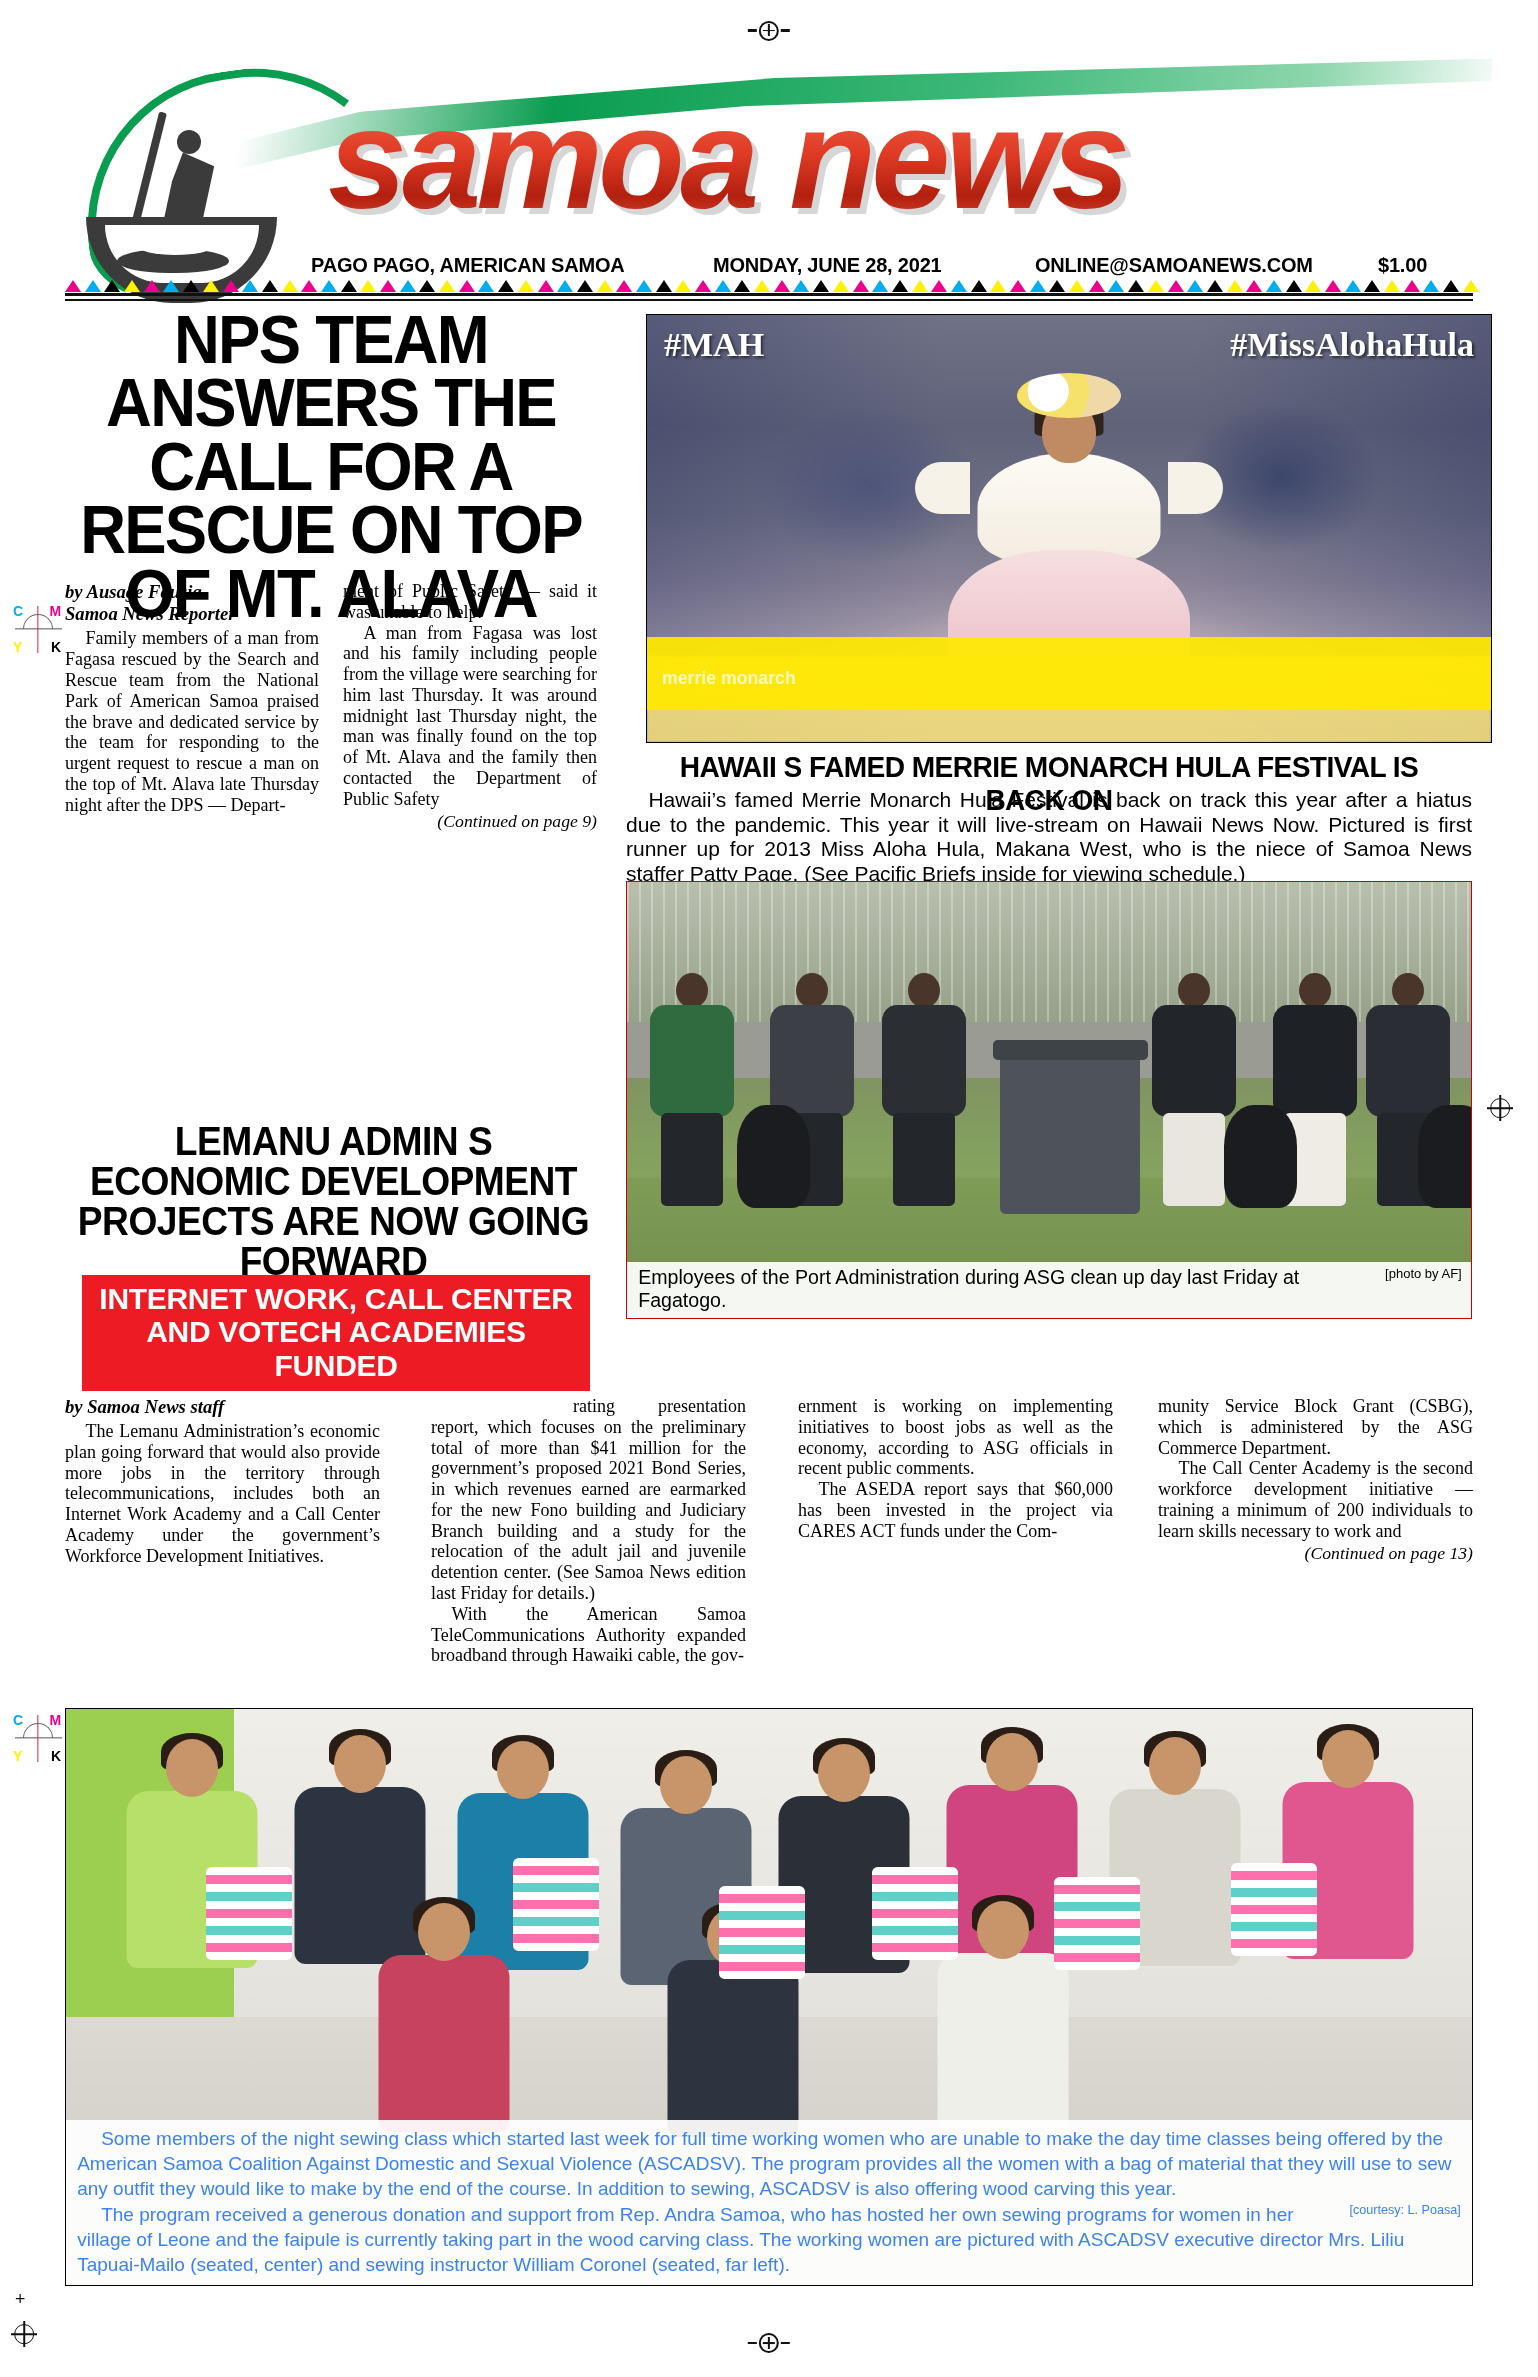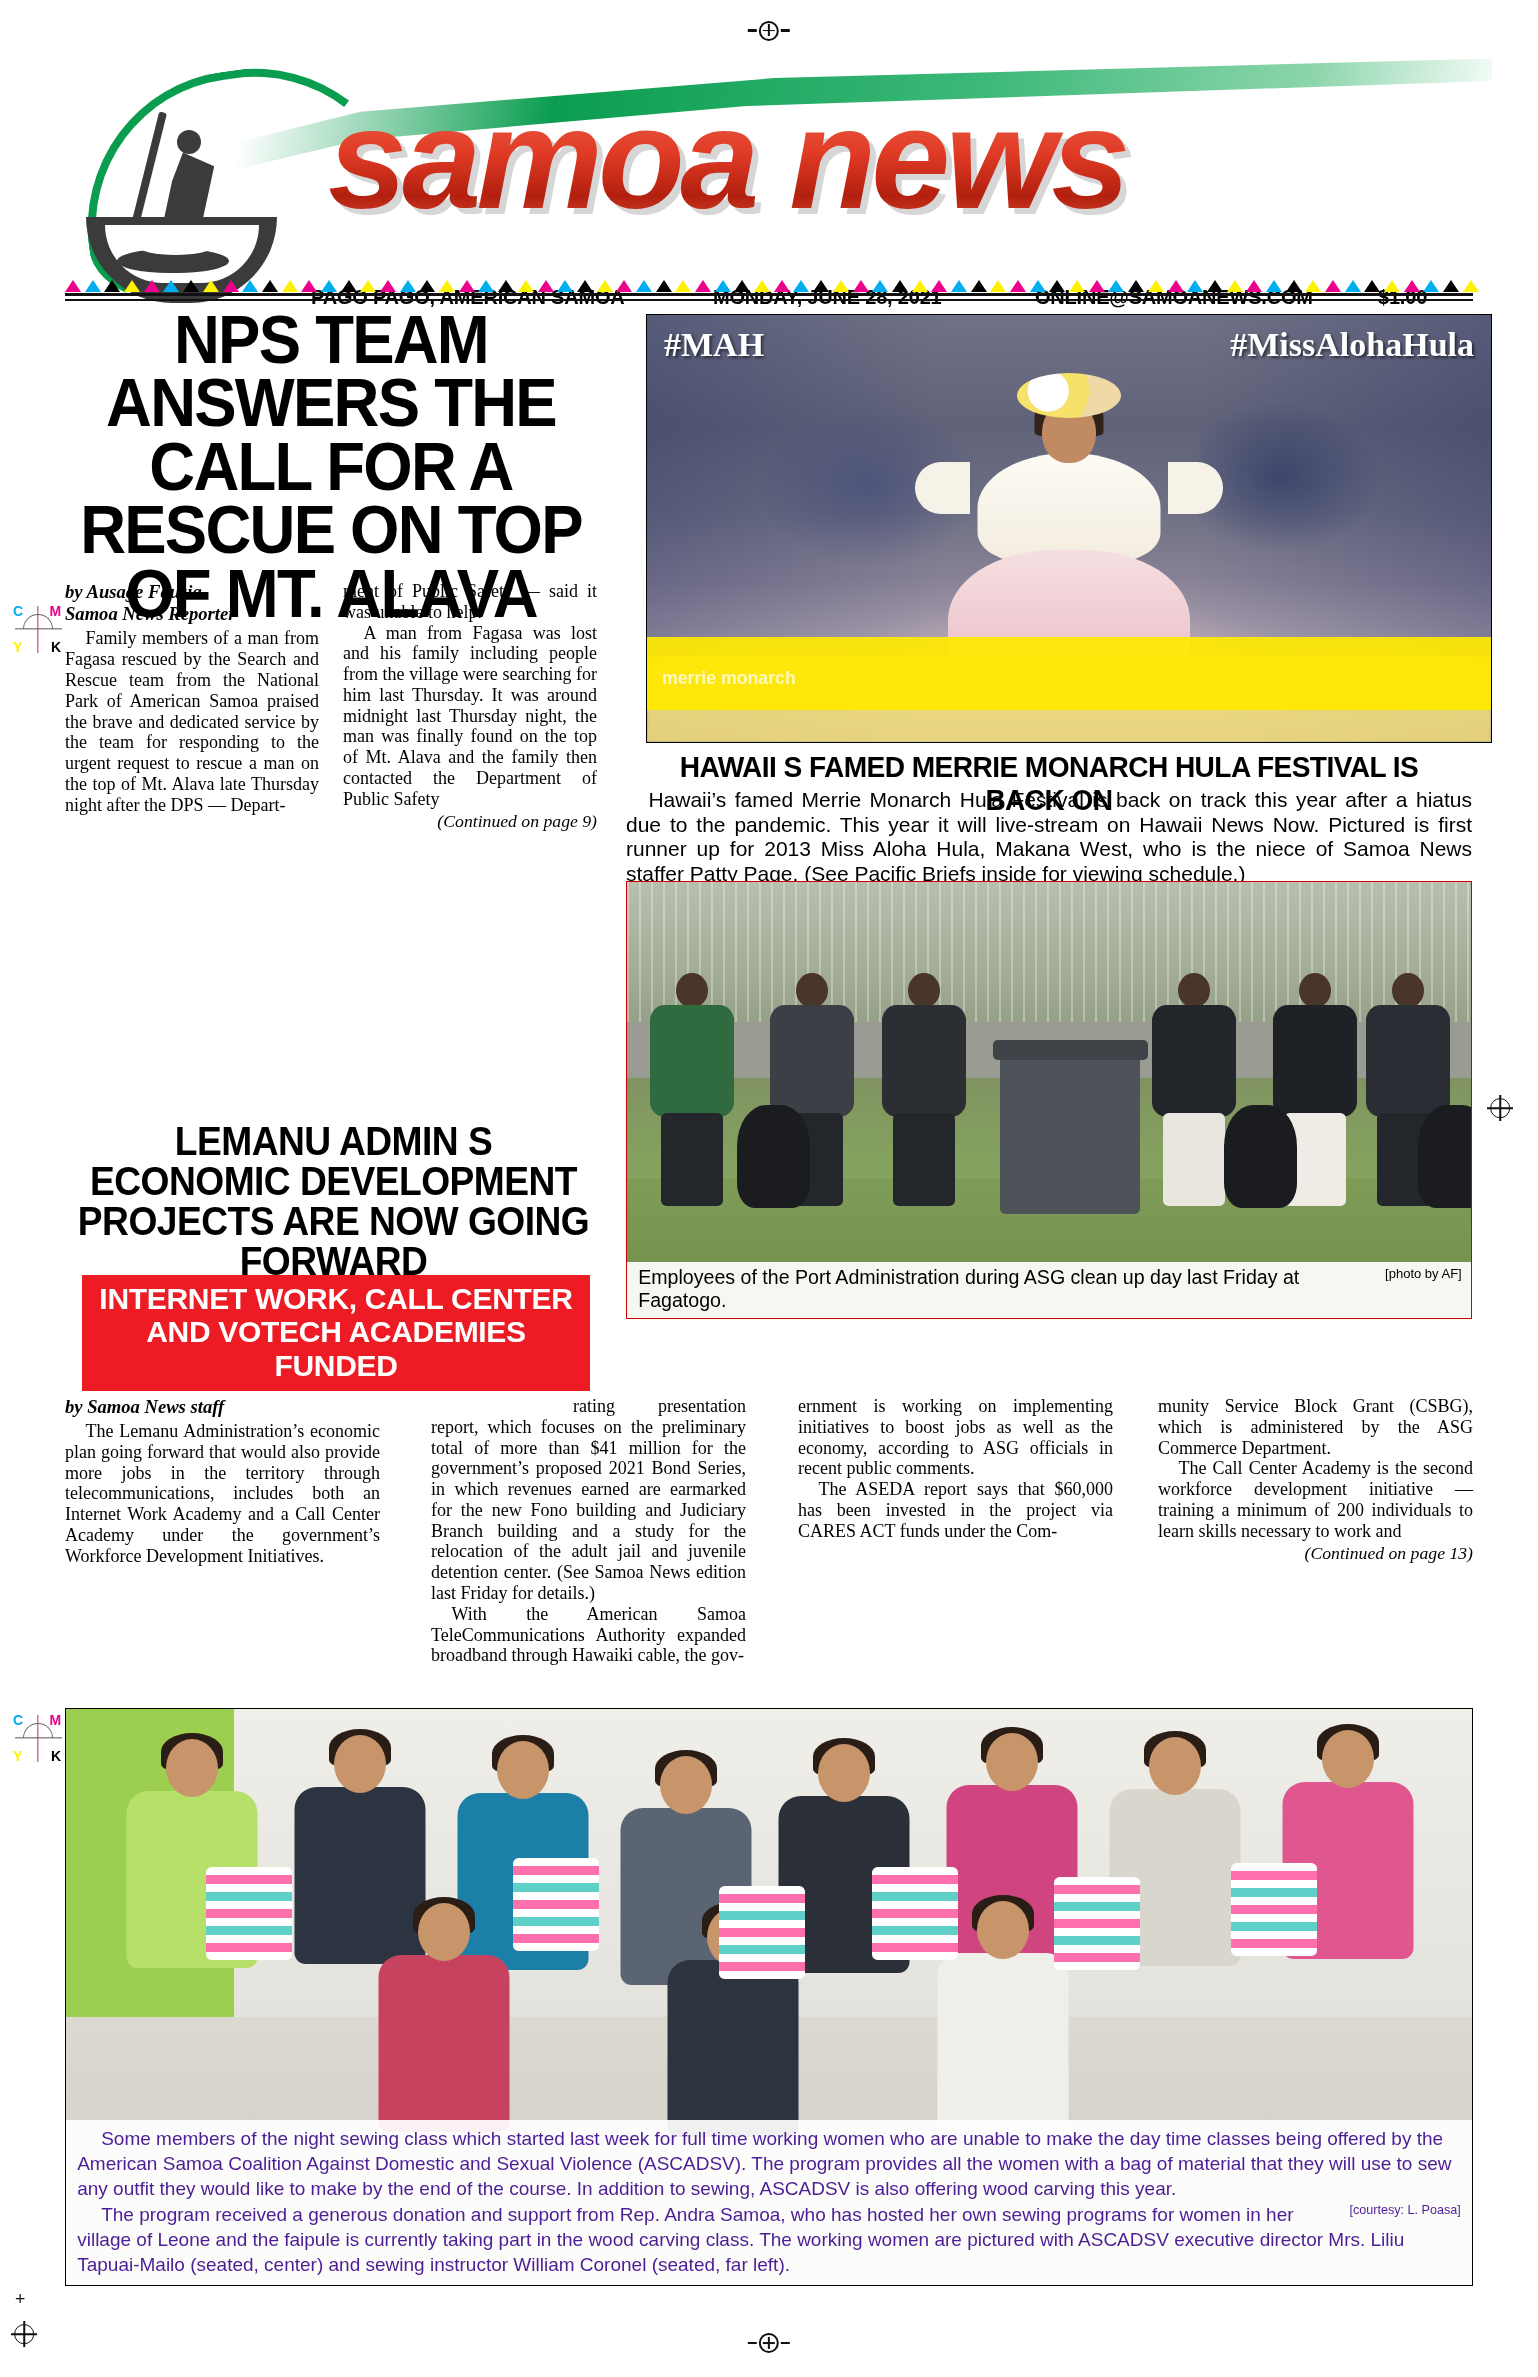--- a/index.html
+++ b/index.html
@@ -49,21 +49,21 @@
      color:#e8452f;line-height:1.0;
      background:linear-gradient(180deg,#ef6a52 0%,#e03b25 42%,#b3200f 70%,#e8553c 100%);
      -webkit-background-clip:text;background-clip:text;-webkit-text-fill-color:transparent;
      text-shadow:none;white-space:nowrap;}
   .logoshadow{position:absolute;left:334px;top:43px;width:1147px;
      font-family:"Liberation Sans",sans-serif;font-weight:bold;font-style:italic;font-size:142px;letter-spacing:-4.7px;
      color:rgba(120,120,120,.30);white-space:nowrap;line-height:1.0;}
 
   
   #dateline{position:absolute;left:0;top:250px;width:1538px;height:32px;
-     font-family:"Liberation Sans",sans-serif;font-weight:bold;font-size:20px;letter-spacing:-0.2px;color:#000;margin-top:32px;}
+     font-family:"Liberation Sans",sans-serif;font-weight:bold;font-size:20px;letter-spacing:-0.2px;color:#000;}
   #dateline .d1{position:absolute;left:311px;top:3.7px;}
   #dateline .d2{position:absolute;left:713px;top:3.7px;}
   #dateline .d3{position:absolute;left:1035px;top:3.7px;}
   #dateline .d4{position:absolute;left:1378px;top:3.7px;}
 
   
   #trirule{position:absolute;left:65px;top:280px;width:1408px;height:22.4px;}
   #trirule .tris{display:flex;gap:3.7px;height:10.3px;}
   .tri{width:0;height:0;border-left:8.4px solid transparent;border-right:8.4px solid transparent;border-bottom:12px solid #000;}
   #trirule .r1{position:absolute;left:0;top:13px;width:1408px;height:2.8px;background:#111;}
@@ -156,21 +156,21 @@
   #sew .wall{position:absolute;left:0;top:0;width:100%;height:308px;background:linear-gradient(180deg,#efeee9,#e3e2dc);}
   #sew .floor{position:absolute;left:0;top:308px;width:100%;height:270px;background:linear-gradient(180deg,#dcd9d2,#cfcbc3);}
   #sew .green{position:absolute;left:0;top:0;width:168px;height:308px;background:#9ccf4f;}
   .sfig{position:absolute;width:140px;}
   .sfig .hd{position:absolute;left:50%;top:0;transform:translateX(-50%);width:52px;height:58px;background:#c8956a;border-radius:50%;}
   .sfig .hr{position:absolute;left:50%;top:-5.6px;transform:translateX(-50%);width:62px;height:37px;background:#2a1d16;border-radius:50% 50% 16% 16%;}
   .sfig .bd{position:absolute;left:50%;top:52px;transform:translateX(-50%);width:131px;height:177px;border-radius:22.4px 22.4px 11.2px 11.2px;}
   .basket{position:absolute;width:86px;height:93px;border-radius:5.6px;
      background:repeating-linear-gradient(180deg,#ffffff 0 8.4px,#ff6fae 8.4px 17px,#ffffff 17px 25px,#5fd0c8 25px 34px);}
   #sew .cap{position:absolute;left:0;right:0;bottom:0;background:rgba(255,255,255,.93);
-     font-family:"Liberation Sans",sans-serif;font-size:19px;line-height:1.33;color:#4c1d95;padding:5.6px 11.2px 7.5px;box-sizing:border-box;}
+     font-family:"Liberation Sans",sans-serif;font-size:19px;line-height:1.33;color:#3b82f6;padding:5.6px 11.2px 7.5px;box-sizing:border-box;}
   #sew .cap p{margin:0;}
   #sew .cap .p1{text-indent:24px;}
   #sew .cap .p2{text-indent:24px;}
   #sew .cap .cr{float:right;font-size:12.6px;}
   .plus{position:absolute;font-family:"Liberation Sans",sans-serif;font-size:17.7px;color:#111;}
 </style>
 </head>
 <body>
 
 <div class="reg-top">

